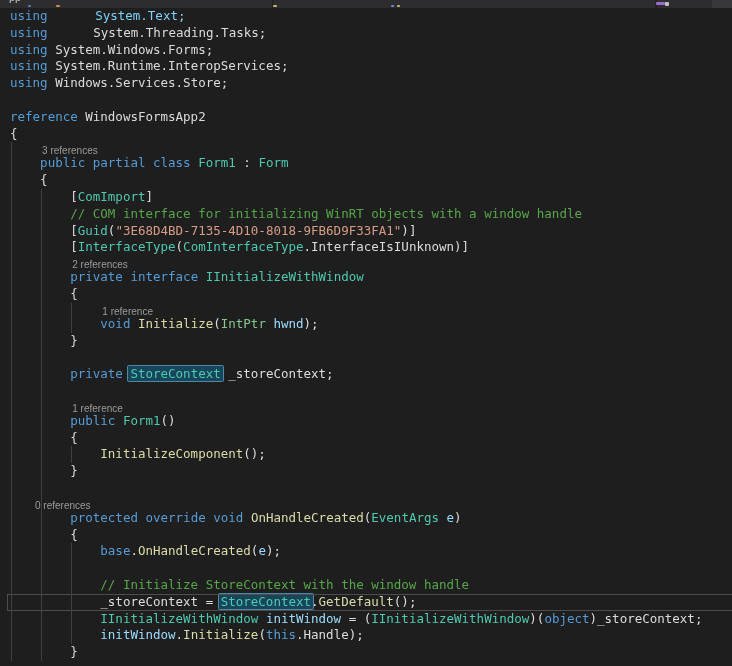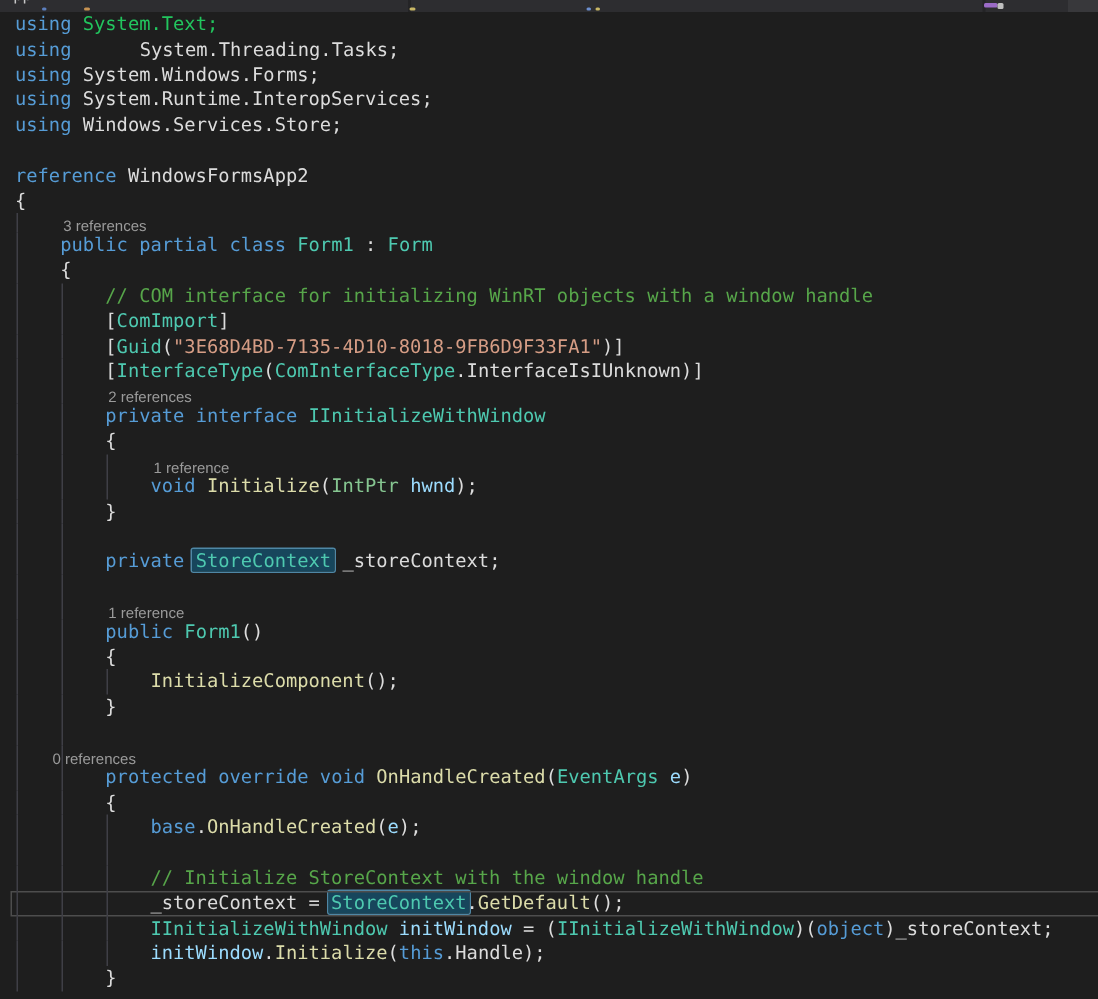--- a/index.html
+++ b/index.html
@@ -66,33 +66,33 @@
     <span class="speck" style="left: 56px; top: 5px; width: 4px; height: 2px; background: rgb(200, 147, 82);"></span>
     <span class="speck" style="left: 273px; top: 5px; width: 4px; height: 2px; background: rgb(200, 183, 101);"></span>
     <span class="speck" style="left: 391px; top: 5px; width: 3px; height: 2px; background: rgb(108, 143, 208);"></span>
     <span class="speck" style="left: 397px; top: 5px; width: 3px; height: 2px; background: rgb(200, 183, 101);"></span>
     <span class="speck" style="left: 656px; top: 2px; width: 9px; height: 3px; background: rgb(155, 107, 199);"></span>
     <span class="speck" style="left: 665px; top: 2px; width: 4px; height: 4px; background: rgb(191, 191, 191);"></span>
     <span class="rightblock"></span>
   </div>
 
 <div class="editor">
-    <div class="line code"><span class="code-text"><span style="color: rgb(86, 156, 214);">using</span><span style="color: #22c55e;"> System.Text;</span></span></div>
+    <div class="line code"><span class="code-text"><span style="color: rgb(86, 156, 214);">using</span><span style="color: #7dd3fc; margin-left: 40px;"> System.Text;</span></span></div>
     <div class="line code"><span class="code-text"><span style="color: rgb(86, 156, 214);">using</span><span style="color: rgb(220, 220, 220); margin-left: 38px;"> System.Threading.Tasks;</span></span></div>
     <div class="line code"><span class="code-text"><span style="color: rgb(86, 156, 214);">using</span><span style="color: rgb(220, 220, 220);"> System.Windows.Forms;</span></span></div>
     <div class="line code"><span class="code-text"><span style="color: rgb(86, 156, 214);">using</span><span style="color: rgb(220, 220, 220);"> System.Runtime.InteropServices;</span></span></div>
     <div class="line code"><span class="code-text"><span style="color: rgb(86, 156, 214);">using</span><span style="color: rgb(220, 220, 220);"> Windows.Services.Store;</span></span></div>
     <div class="line code"><span class="code-text"></span></div>
     <div class="line code"><span class="code-text"><span style="color: rgb(86, 156, 214);">reference</span><span style="color: rgb(220, 220, 220);"> WindowsFormsApp2</span></span></div>
     <div class="line code"><span class="code-text"><span style="color: rgb(220, 220, 220);">{</span></span></div>
     <div class="line lens"><span class="guide" style="left: 11px;"></span><span class="lens-text" style="padding-left: 42.12px;">3 references</span></div>
     <div class="line code"><span class="guide" style="left: 11px;"></span><span class="code-text"><span style="color: rgb(220, 220, 220);">    </span><span style="color: rgb(86, 156, 214);">public</span><span style="color: rgb(220, 220, 220);"> </span><span style="color: rgb(86, 156, 214);">partial</span><span style="color: rgb(220, 220, 220);"> </span><span style="color: rgb(86, 156, 214);">class</span><span style="color: rgb(220, 220, 220);"> </span><span style="color: rgb(78, 201, 176);">Form1</span><span style="color: rgb(220, 220, 220);"> : </span><span style="color: rgb(78, 201, 176);">Form</span></span></div>
     <div class="line code"><span class="guide" style="left: 11px;"></span><span class="code-text"><span style="color: rgb(220, 220, 220);">    {</span></span></div>
+    <div class="line code"><span class="guide" style="left: 11px;"></span><span class="guide" style="left: 41.12px;"></span><span class="code-text"><span style="color: rgb(220, 220, 220);">        [</span><span style="color: rgb(78, 201, 176);">ComImport</span><span style="color: rgb(220, 220, 220);">]</span></span></div>
     <div class="line code"><span class="guide" style="left: 11px;"></span><span class="guide" style="left: 41.12px;"></span><span class="code-text"><span style="color: rgb(220, 220, 220);">        </span><span style="color: rgb(87, 166, 74);">// COM interface for initializing WinRT objects with a window handle</span></span></div>
-    <div class="line code"><span class="guide" style="left: 11px;"></span><span class="guide" style="left: 41.12px;"></span><span class="code-text"><span style="color: rgb(220, 220, 220);">        [</span><span style="color: rgb(78, 201, 176);">ComImport</span><span style="color: rgb(220, 220, 220);">]</span></span></div>
     <div class="line code"><span class="guide" style="left: 11px;"></span><span class="guide" style="left: 41.12px;"></span><span class="code-text"><span style="color: rgb(220, 220, 220);">        [</span><span style="color: rgb(78, 201, 176);">Guid</span><span style="color: rgb(220, 220, 220);">(</span><span style="color: rgb(214, 157, 133);">"3E68D4BD-7135-4D10-8018-9FB6D9F33FA1"</span><span style="color: rgb(220, 220, 220);">)]</span></span></div>
     <div class="line code"><span class="guide" style="left: 11px;"></span><span class="guide" style="left: 41.12px;"></span><span class="code-text"><span style="color: rgb(220, 220, 220);">        [</span><span style="color: rgb(78, 201, 176);">InterfaceType</span><span style="color: rgb(220, 220, 220);">(</span><span style="color: rgb(78, 201, 176);">ComInterfaceType</span><span style="color: rgb(220, 220, 220);">.</span><span style="color: rgb(220, 220, 220);">InterfaceIsIUnknown</span><span style="color: rgb(220, 220, 220);">)]</span></span></div>
     <div class="line lens"><span class="guide" style="left: 11px;"></span><span class="guide" style="left: 41.12px;"></span><span class="lens-text" style="padding-left: 72.24px;">2 references</span></div>
     <div class="line code"><span class="guide" style="left: 11px;"></span><span class="guide" style="left: 41.12px;"></span><span class="code-text"><span style="color: rgb(220, 220, 220);">        </span><span style="color: rgb(86, 156, 214);">private</span><span style="color: rgb(220, 220, 220);"> </span><span style="color: rgb(86, 156, 214);">interface</span><span style="color: rgb(220, 220, 220);"> </span><span style="color: rgb(78, 201, 176);">IInitializeWithWindow</span></span></div>
     <div class="line code"><span class="guide" style="left: 11px;"></span><span class="guide" style="left: 41.12px;"></span><span class="code-text"><span style="color: rgb(220, 220, 220);">        {</span></span></div>
     <div class="line lens"><span class="guide" style="left: 11px;"></span><span class="guide" style="left: 41.12px;"></span><span class="guide" style="left: 71.24px;"></span><span class="lens-text" style="padding-left: 102.36px;">1 reference</span></div>
     <div class="line code"><span class="guide" style="left: 11px;"></span><span class="guide" style="left: 41.12px;"></span><span class="guide" style="left: 71.24px;"></span><span class="code-text"><span style="color: rgb(220, 220, 220);">            </span><span style="color: rgb(86, 156, 214);">void</span><span style="color: rgb(220, 220, 220);"> </span><span style="color: rgb(220, 220, 170);">Initialize</span><span style="color: rgb(220, 220, 220);">(</span><span style="color: rgb(134, 198, 145);">IntPtr</span><span style="color: rgb(220, 220, 220);"> </span><span style="color: rgb(156, 220, 254);">hwnd</span><span style="color: rgb(220, 220, 220);">);</span></span></div>
     <div class="line code"><span class="guide" style="left: 11px;"></span><span class="guide" style="left: 41.12px;"></span><span class="code-text"><span style="color: rgb(220, 220, 220);">        }</span></span></div>
     <div class="line code"><span class="guide" style="left: 11px;"></span><span class="guide" style="left: 41.12px;"></span><span class="code-text"></span></div>
     <div class="line code"><span class="guide" style="left: 11px;"></span><span class="guide" style="left: 41.12px;"></span><span class="code-text"><span style="color: rgb(220, 220, 220);">        </span><span style="color: rgb(86, 156, 214);">private</span><span style="color: rgb(220, 220, 220);"> </span><span class="hl" style="color: rgb(78, 201, 176);">StoreContext</span><span style="color: rgb(220, 220, 220);"> _storeContext;</span></span></div>

